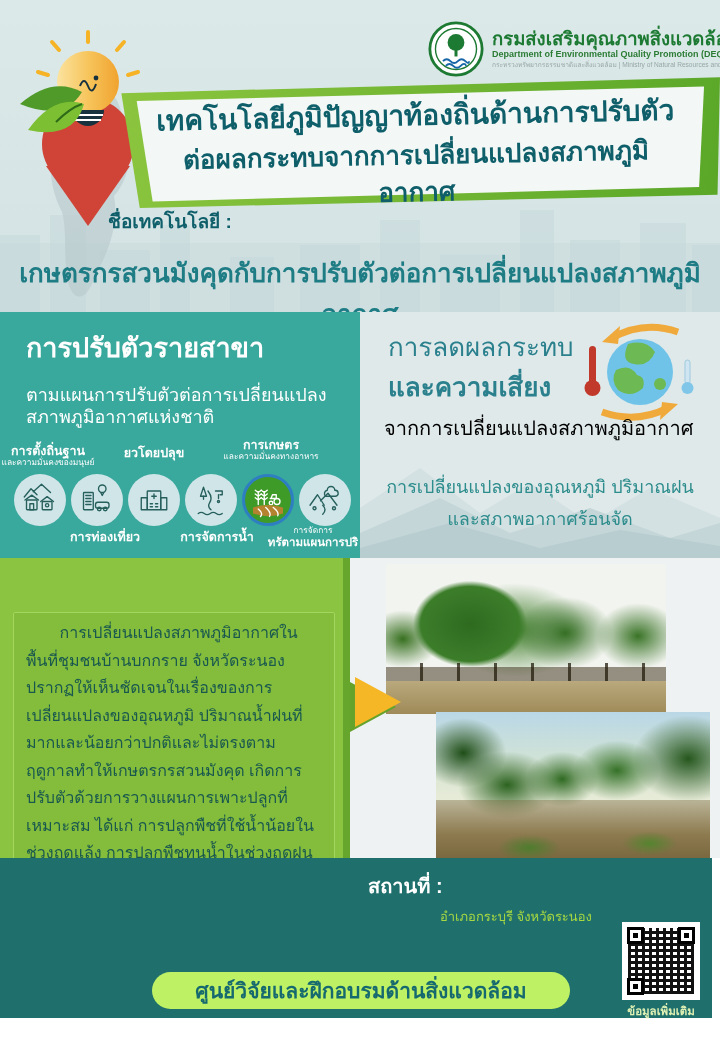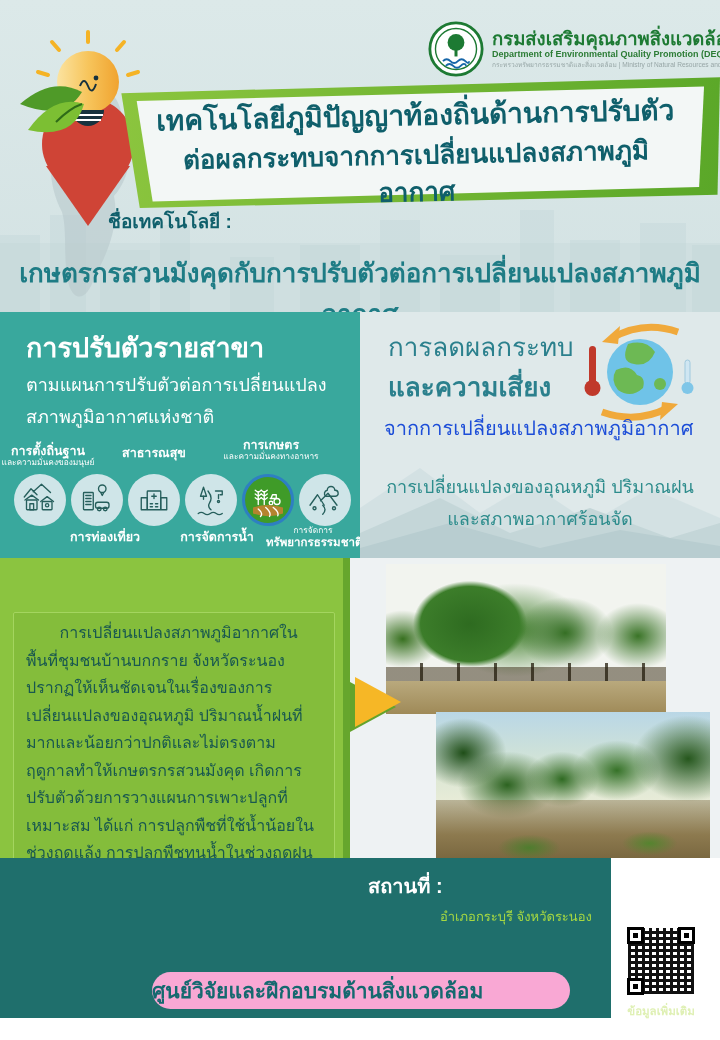--- a/index.html
+++ b/index.html
@@ -34,39 +34,39 @@
   .banner-l1 { font-size:28px; line-height:1.55; }
   .banner-l2 { font-size:26px; line-height:1.4; }
 
   .tech-label { position:absolute; left:108px; top:206px; font-size:19px; font-weight:bold; color:#0f5f6b; }
   .tech-name  { position:absolute; left:0; top:252px; width:720px; text-align:center;
                 font-size:26px; font-weight:bold; color:#1e7c85; }
 
   
   .left-panel { position:absolute; left:0; top:312px; width:360px; height:246px; background:#39a89d; }
   .lp-title { position:absolute; left:26px; top:14px; font-size:27px; font-weight:bold; color:#fff; }
-  .lp-sub1  { position:absolute; left:26px; top:58px; font-size:18px; color:#fff; }
+  .lp-sub1  { position:absolute; left:26px; top:68px; font-size:18px; color:#fff; }
   .lp-sub2  { position:absolute; left:26px; top:90px; font-size:18px; color:#fff; }
 
   .sector-circle { position:absolute; top:162px; width:52px; height:52px; border-radius:50%;
       background:#cfe5e8; display:flex; align-items:center; justify-content:center; }
   .sector-circle svg { width:36px; height:36px; stroke:#265f5c; fill:none;
       stroke-width:1.8; stroke-linecap:round; stroke-linejoin:round; }
   .sector-circle.hl { background:#3f9b28; border:3px solid #2e7fc2; }
   .sector-circle.hl svg { stroke:#fff; }
   .sec-label { position:absolute; text-align:center; color:#fff; line-height:1.15; }
   .sec-label .l1 { font-size:12.5px; font-weight:bold; }
   .sec-label .l2 { font-size:8.4px; }
 
   .right-panel { position:absolute; left:360px; top:312px; width:360px; height:246px;
       background:#dfe9ea; overflow:hidden; }
   .mountains { position:absolute; left:0; bottom:0; width:360px; height:120px; }
   .rp-t1 { position:absolute; left:28px; top:14px; font-size:26px; font-weight:normal; color:#2b808d; }
   .rp-t2 { position:absolute; left:28px; top:54px; font-size:26px; font-weight:bold; color:#2b808d; }
-  .rp-sub { position:absolute; left:24px; top:100px; font-size:20px; color:#1d4ed8; }
+  .rp-sub { position:absolute; left:24px; top:100px; font-size:20px; color:#000000; }
   .globe { position:absolute; right:14px; top:6px; width:132px; height:110px; }
   .rp-imp1 { position:absolute; left:0; top:160px; width:360px; text-align:center; font-size:18px; color:#2d8c8c; }
   .rp-imp2 { position:absolute; left:0; top:192px; width:360px; text-align:center; font-size:18px; color:#2d8c8c; }
 
   
   .details { position:absolute; left:0; top:558px; width:350px; height:310px; background:#8bc440; }
   .details-edge { position:absolute; right:0; top:0; width:7px; height:310px; background:#66a62d; }
   .details-head { position:absolute; left:26px; top:4px; font-size:29px; font-weight:bold; color:#13515b; }
   .details-box { position:absolute; left:13px; top:54px; width:322px; height:248px;
       background:#84bd3b; border:1px solid #a4d55f; border-radius:2px; padding:6px 12px 0 12px; }
@@ -96,26 +96,26 @@
       radial-gradient(ellipse 72px 50px at 66% 40%, #367228 0%, rgba(54,114,40,0) 60%),
       radial-gradient(ellipse 82px 56px at 26% 50%, #2c6320 0%, rgba(44,99,32,0) 60%),
       linear-gradient(to bottom, #b9d7e6 0%, #cfe2d8 30%, #dfe8d5 48%, #e8ecd8 62%, #e4e8d2 100%); }
 
   .arrow-shadow { position:absolute; left:350px; top:682px; width:46px; height:50px;
       clip-path:polygon(0 0, 100% 50%, 0 100%); background:#63a32c; }
   .arrow-main { position:absolute; left:355px; top:677px; width:46px; height:50px;
       clip-path:polygon(0 0, 100% 50%, 0 100%); background:#f6b726; }
 
   
-  .band { position:absolute; left:0; top:858px; width:611px; height:160px; background:#1f6f6c; }
+  .band { position:absolute; left:0; top:858px; width:712px; height:160px; background:#1f6f6c; }
   .loc-label { position:absolute; left:368px; top:12px; font-size:20px; font-weight:bold; color:#fff; }
   .loc-1 { position:absolute; left:440px; top:15px; font-size:18px; color:#a6d841; }
   .loc-2 { position:absolute; left:440px; top:48px; font-size:13px; color:#a6d841; }
   .pill { position:absolute; left:152px; top:114px; width:418px; height:37px; border-radius:19px;
-      background:#f9a8d4; text-align:left; line-height:37px;
+      background:#bef264; text-align:center; line-height:37px;
       font-size:21px; font-weight:bold; color:#15696f; }
   .qr { position:absolute; left:622px; top:64px; width:78px; height:78px; background:#fff; padding:6px; }
   .qr-inner { position:relative; width:100%; height:100%;
       background:
         repeating-linear-gradient(0deg, #111 0 3px, transparent 3px 6px),
         repeating-linear-gradient(90deg, #111 0 3px, transparent 3px 7px);
       background-color:#fff; }
   .finder { position:absolute; width:17px; height:17px; border:3px solid #000; background:#fff; }
   .finder::after { content:""; position:absolute; left:3px; top:3px; width:5px; height:5px; background:#000; }
   .f1 { left:-1px; top:-1px; } .f2 { right:-1px; top:-1px; } .f3 { left:-1px; bottom:-1px; }
@@ -208,21 +208,21 @@
   <div class="left-panel">
     <div class="lp-title">การปรับตัวรายสาขา</div>
     <div class="lp-sub1">ตามแผนการปรับตัวต่อการเปลี่ยนแปลง</div>
     <div class="lp-sub2">สภาพภูมิอากาศแห่งชาติ</div>
 
     <div class="sec-label" style="left:0; top:126px; width:96px;margin-top:6px;">
       <div class="l1">การตั้งถิ่นฐาน</div>
       <div class="l2">และความมั่นคงของมนุษย์</div>
     </div>
     <div class="sec-label" style="left:106px; top:134px; width:96px;">
-      <div class="l1">สาธารณสุข</div>
+      <div class="l1">ยวโดยปลุข</div>
     </div>
     <div class="sec-label" style="left:216px; top:126px; width:110px;">
       <div class="l1">การเกษตร</div>
       <div class="l2">และความมั่นคงทางอาหาร</div>
     </div>
 
     <div class="sector-circle" style="left:14px;">
       <svg viewBox="0 0 48 48">
         <path d="M3 20 L12 9 L20 17 M15 13 L26 3 L38 14"></path>
         <rect x="6" y="24" width="14" height="13" rx="1"></rect>
@@ -286,21 +286,21 @@
     </div>
 
     <div class="sec-label" style="left:55px; top:218px; width:100px;">
       <div class="l1">การท่องเที่ยว</div>
     </div>
     <div class="sec-label" style="left:162px; top:218px; width:110px;">
       <div class="l1">การจัดการน้ำ</div>
     </div>
     <div class="sec-label" style="left:266px; top:214px; width:94px;">
       <div class="l2">การจัดการ</div>
-      <div class="l1" style="font-size:11.5px;">ทรัพยากรธรรมชาติ</div>
+      <div class="l1" style="font-size:11.5px;">ทรัตามแผนการปริ</div>
     </div>
   </div>
 
   <div class="right-panel">
     <svg class="mountains" viewBox="0 0 360 120" preserveAspectRatio="none">
       <path d="M0 70 L60 30 L120 75 L170 45 L230 85 L290 50 L360 80 L360 120 L0 120 Z" fill="#d2e0e2" opacity="0.9"></path>
       <path d="M0 95 L80 60 L150 95 L230 70 L310 100 L360 85 L360 120 L0 120 Z" fill="#c4d6d8"></path>
       <path d="M0 110 L90 85 L180 110 L260 92 L360 108 L360 120 L0 120 Z" fill="#b8cdd0"></path>
     </svg>
     <svg class="globe" viewBox="0 0 132 110">

